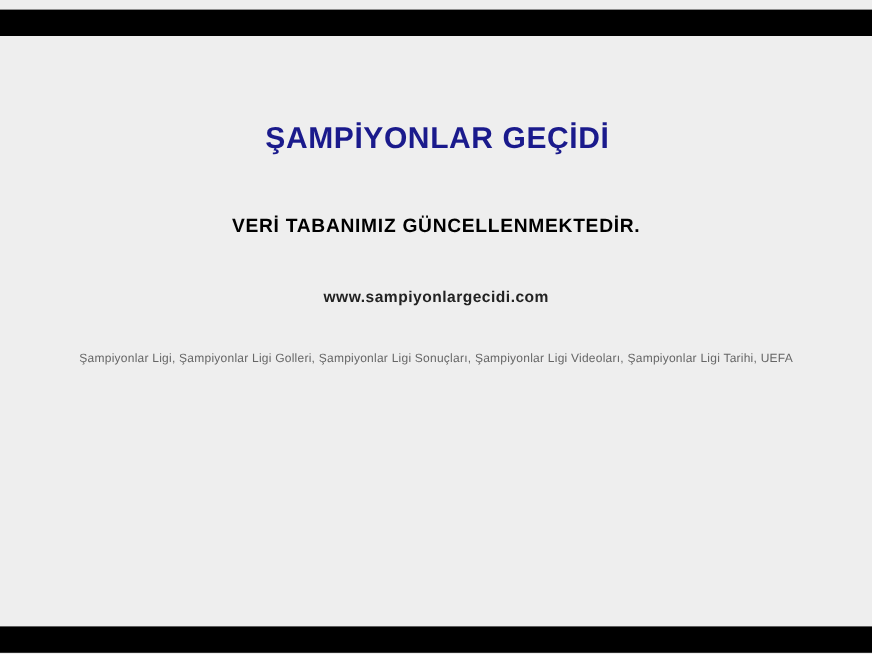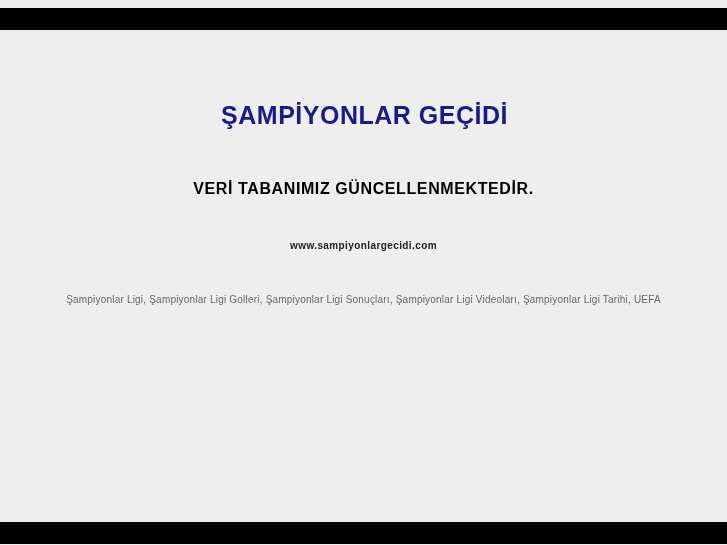--- a/index.html
+++ b/index.html
@@ -41,21 +41,21 @@
   }
   .notice {
     top: 180px;
     font-size: 16px;
     font-weight: bold;
     letter-spacing: 0.6px;
     color: var(--notice, #000000);
   }
   .site-url {
     top: 240px;
-    font-size: 10px;
+    font-size: 13px;
     font-weight: bold;
     letter-spacing: 0.4px;
     color: var(--url, #222222);
   }
   .keywords {
     top: 294px;
     font-size: 10px;
     letter-spacing: 0.2px;
     color: var(--links, #666666);
   }

